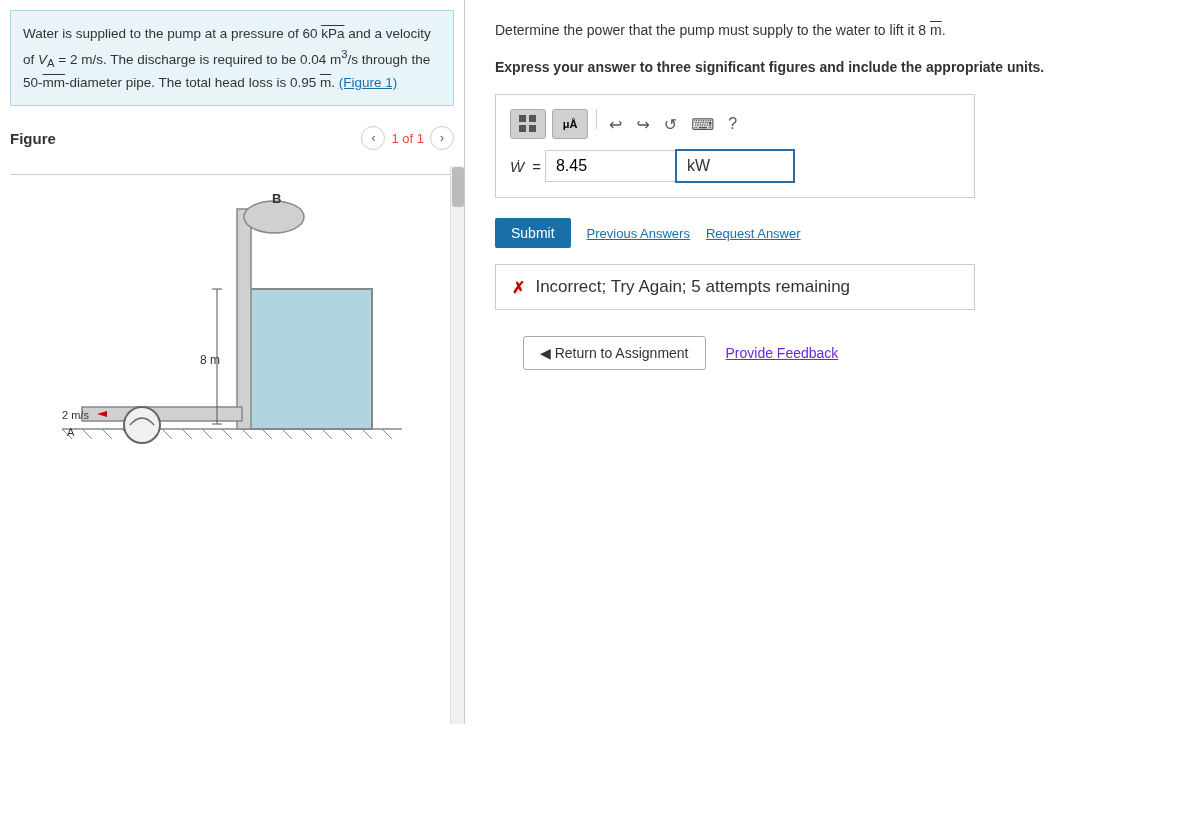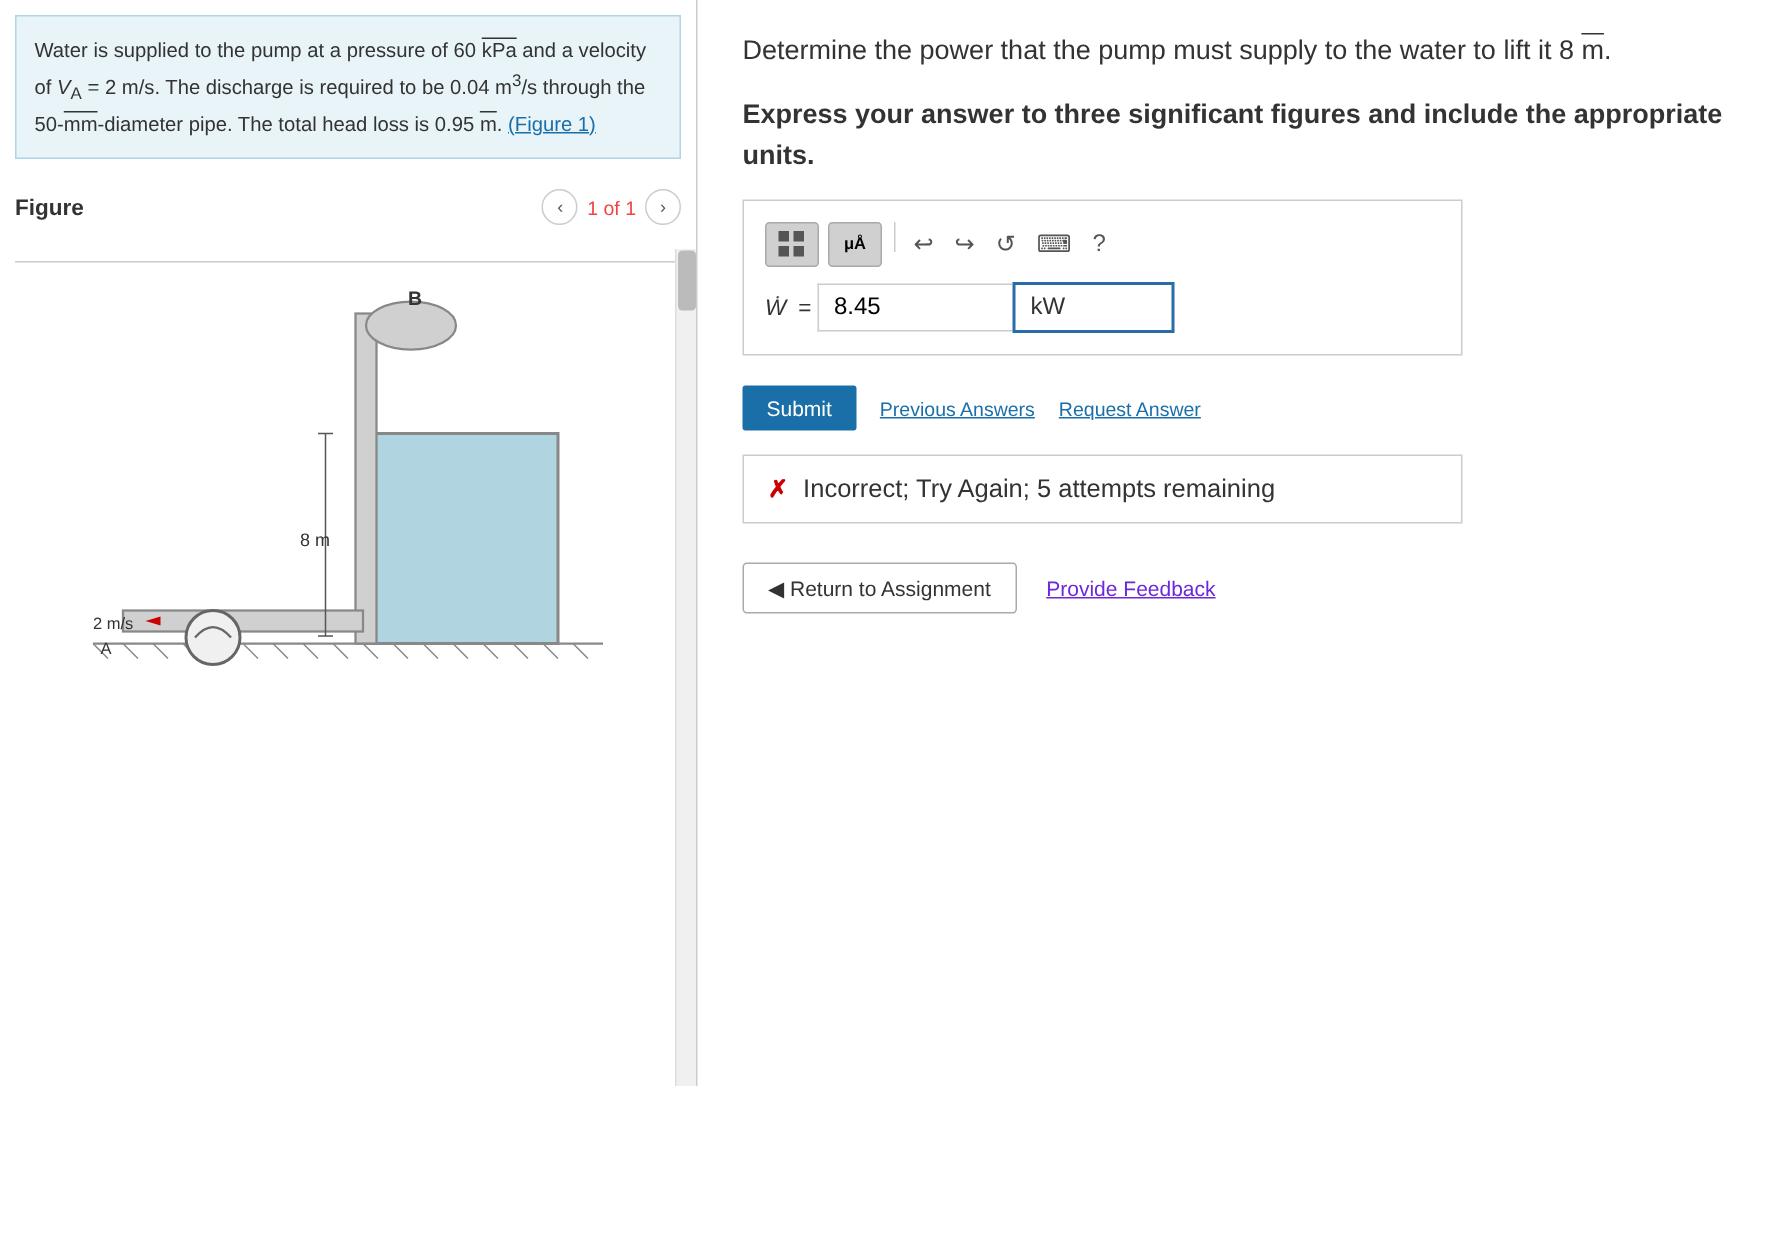--- a/index.html
+++ b/index.html
@@ -98,21 +98,21 @@
     
     .right-panel {
       flex: 1;
       padding: 20px 30px;
       display: flex;
       flex-direction: column;
       gap: 16px;
     }
 
     .question-text {
-      font-size: 18px;
+      font-size: 14px;
       color: #333;
       line-height: 1.5;
     }
 
     .question-bold {
       font-weight: bold;
     }
 
     
     .answer-box {
@@ -192,21 +192,21 @@
       padding: 6px 10px;
       font-size: 16px;
       width: 130px;
       outline: none;
     }
 
     .unit-field {
       border: 2px solid #2a6ca8;
       padding: 6px 10px;
       font-size: 16px;
-      width: 108px;
+      width: 120px;
       background: #fff;
       color: #333;
     }
 
     
     .submit-row {
       display: flex;
       align-items: center;
       gap: 16px;
       margin-top: 4px;
@@ -271,20 +271,21 @@
       border: 1px solid #aaa;
       background: #fff;
       padding: 8px 16px;
       font-size: 14px;
       cursor: pointer;
       color: #333;
       border-radius: 3px;
       display: flex;
       align-items: center;
       gap: 6px;
+      margin-left: 28px;
     }
 
     .feedback-link {
       color: #6d28d9;
       text-decoration: underline;
       cursor: pointer;
       font-size: 14px;
     }
     .overline { text-decoration: overline; }
   </style>

